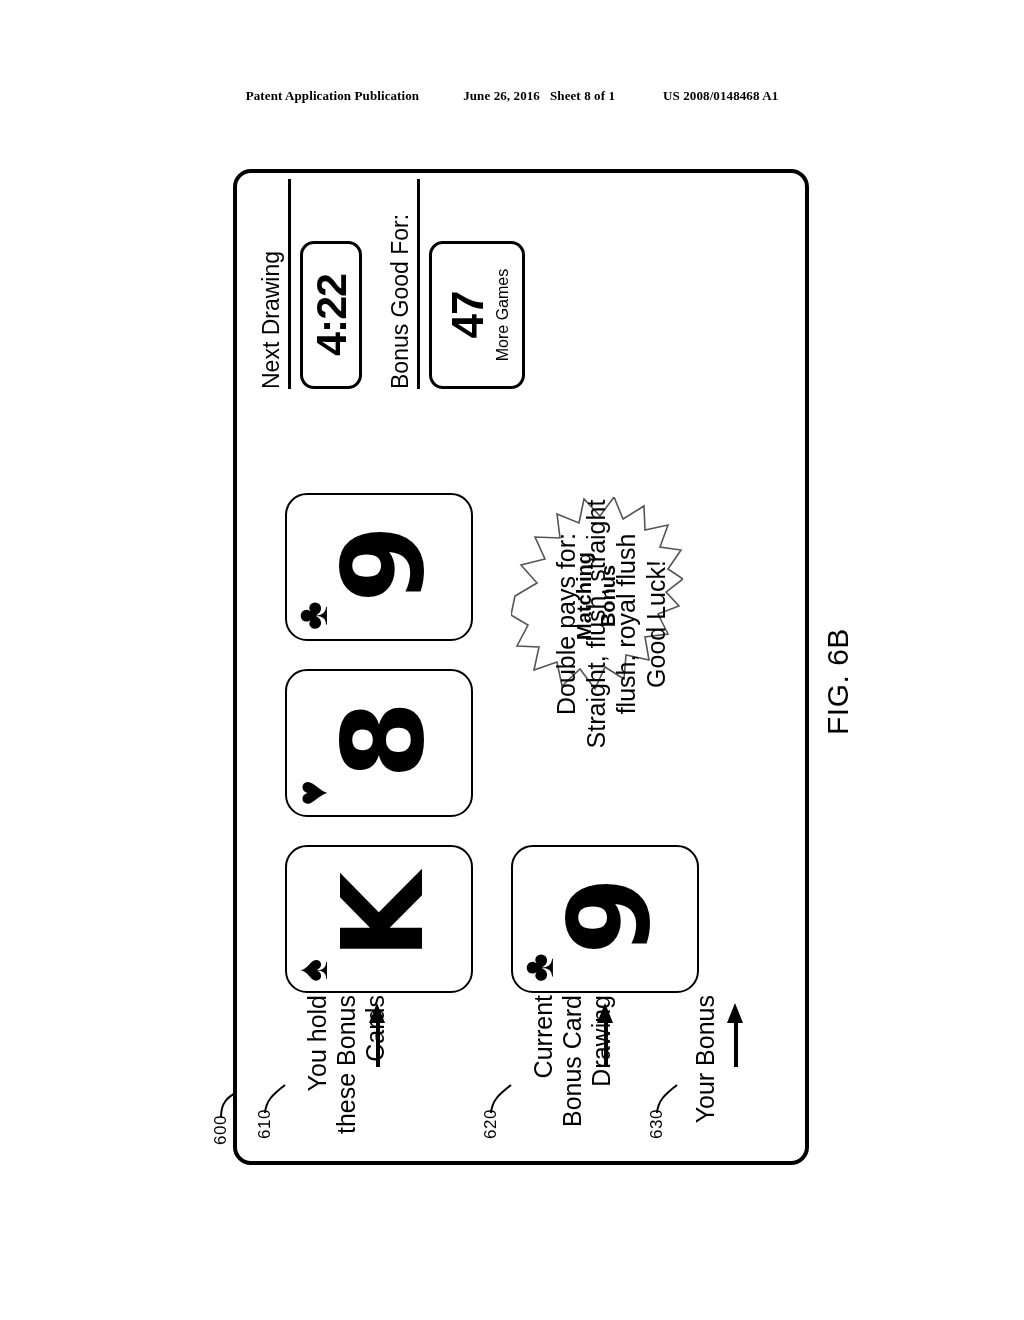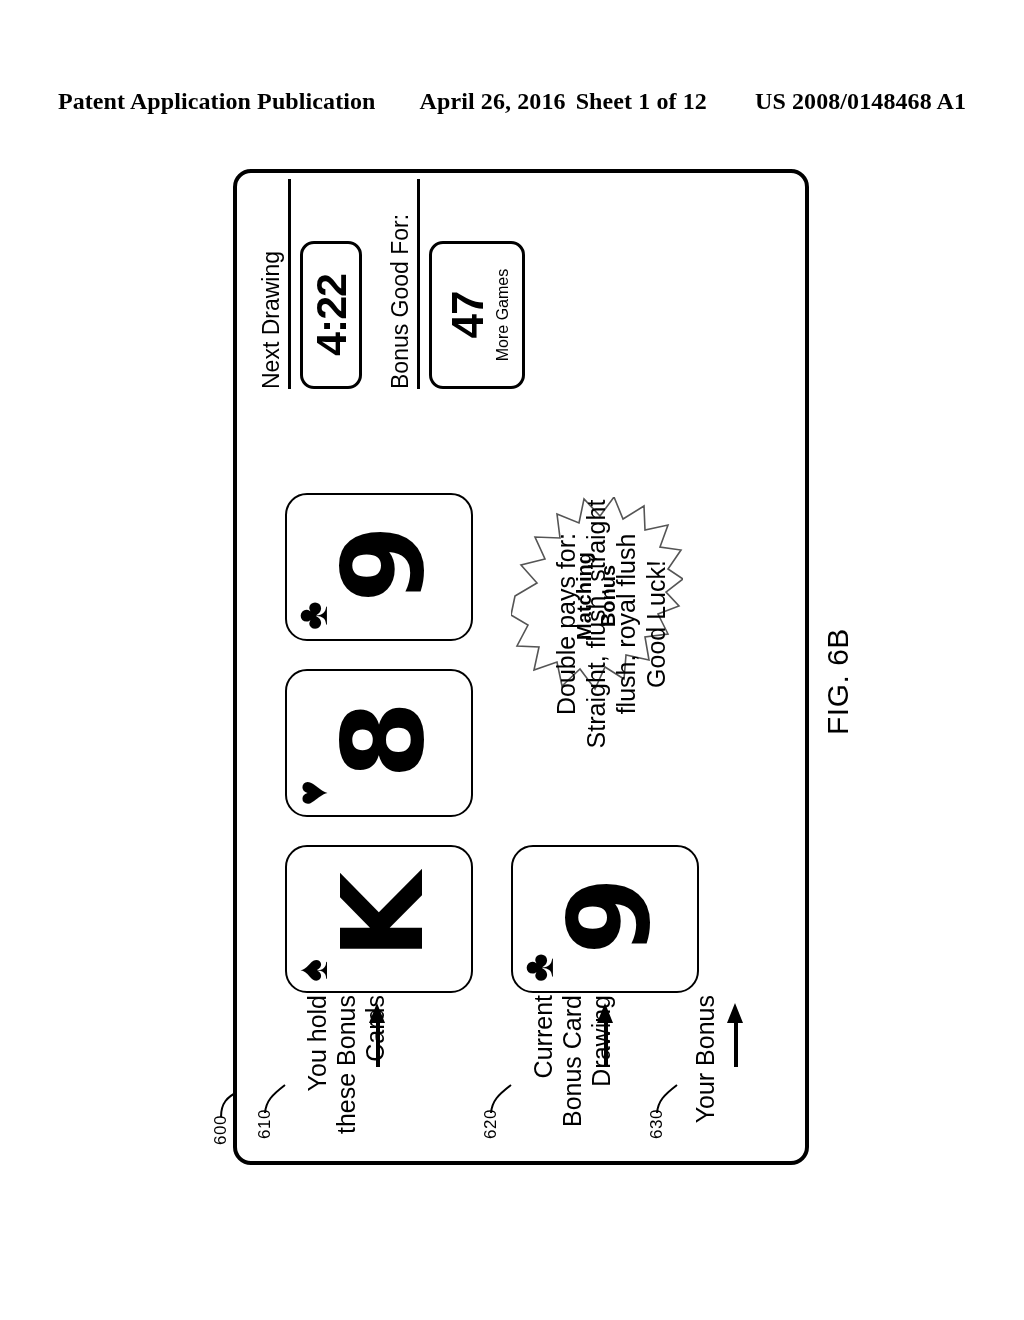--- a/index.html
+++ b/index.html
@@ -20,21 +20,21 @@
   .page-header {
     position: absolute;
     top: 88px;
     left: 0;
     width: 1024px;
     display: flex;
     justify-content: center;
     align-items: baseline;
     font-family: "Liberation Serif", serif;
     font-weight: bold;
-    font-size: 24px;
+    font-size: 13px;
     letter-spacing: 0.1px;
     white-space: nowrap;
   }
   .page-header .seg-pub { margin-right: 44px; }
   .page-header .seg-date { margin-right: 10px; }
   .page-header .seg-sheet { margin-right: 48px; }
 
   
   
   #figure-stage {
@@ -271,22 +271,22 @@
     font-size: 30px;
     letter-spacing: 0.5px;
     white-space: nowrap;
   }
 </style>
 </head>
 <body>
 
 <div class="page-header">
   <span class="seg-pub">Patent Application Publication</span>
-  <span class="seg-date">April 26, 2016</span>
-  <span class="seg-sheet">Sheet 1 of 12</span>
+  <span class="seg-date">June 26, 2016</span>
+  <span class="seg-sheet">Sheet 8 of 1</span>
   <span class="seg-num">US 2008/0148468 A1</span>
 </div>
 
 <div id="figure-stage">
 
   <div class="ref-600">600</div>
   <svg class="leader-600" viewBox="0 0 40 22">
     <path d="M2,2 C16,2 22,8 28,20" stroke="#000" stroke-width="2" fill="none"></path>
   </svg>
 

